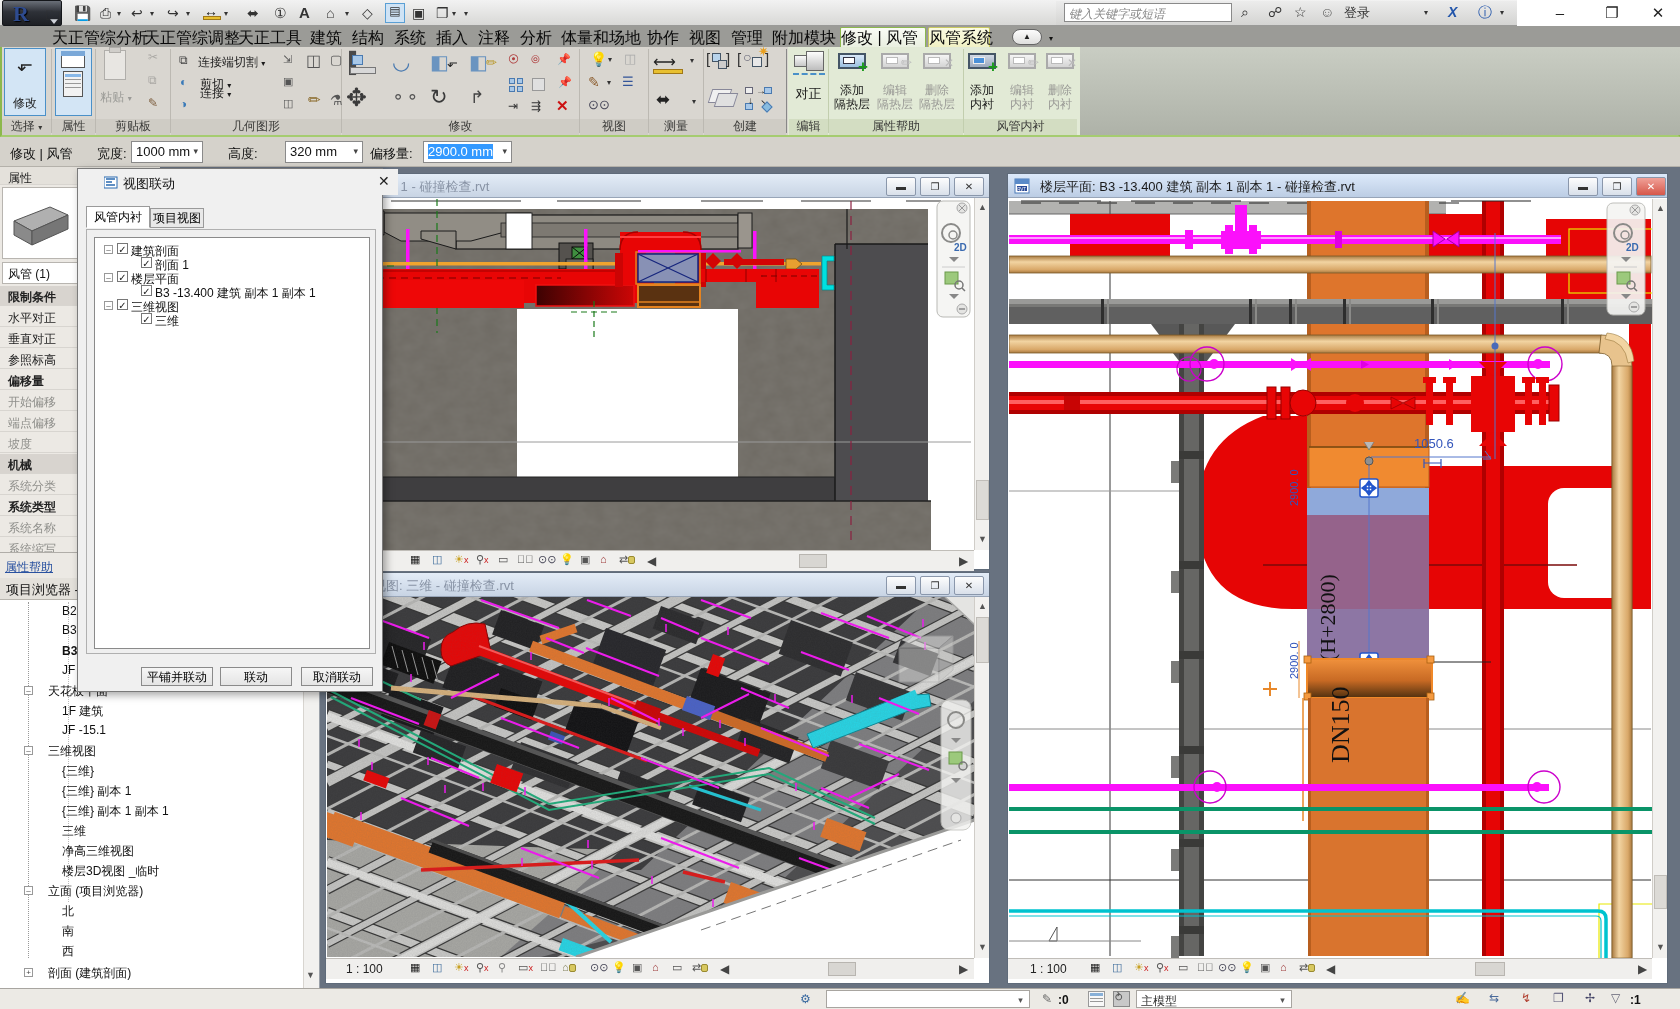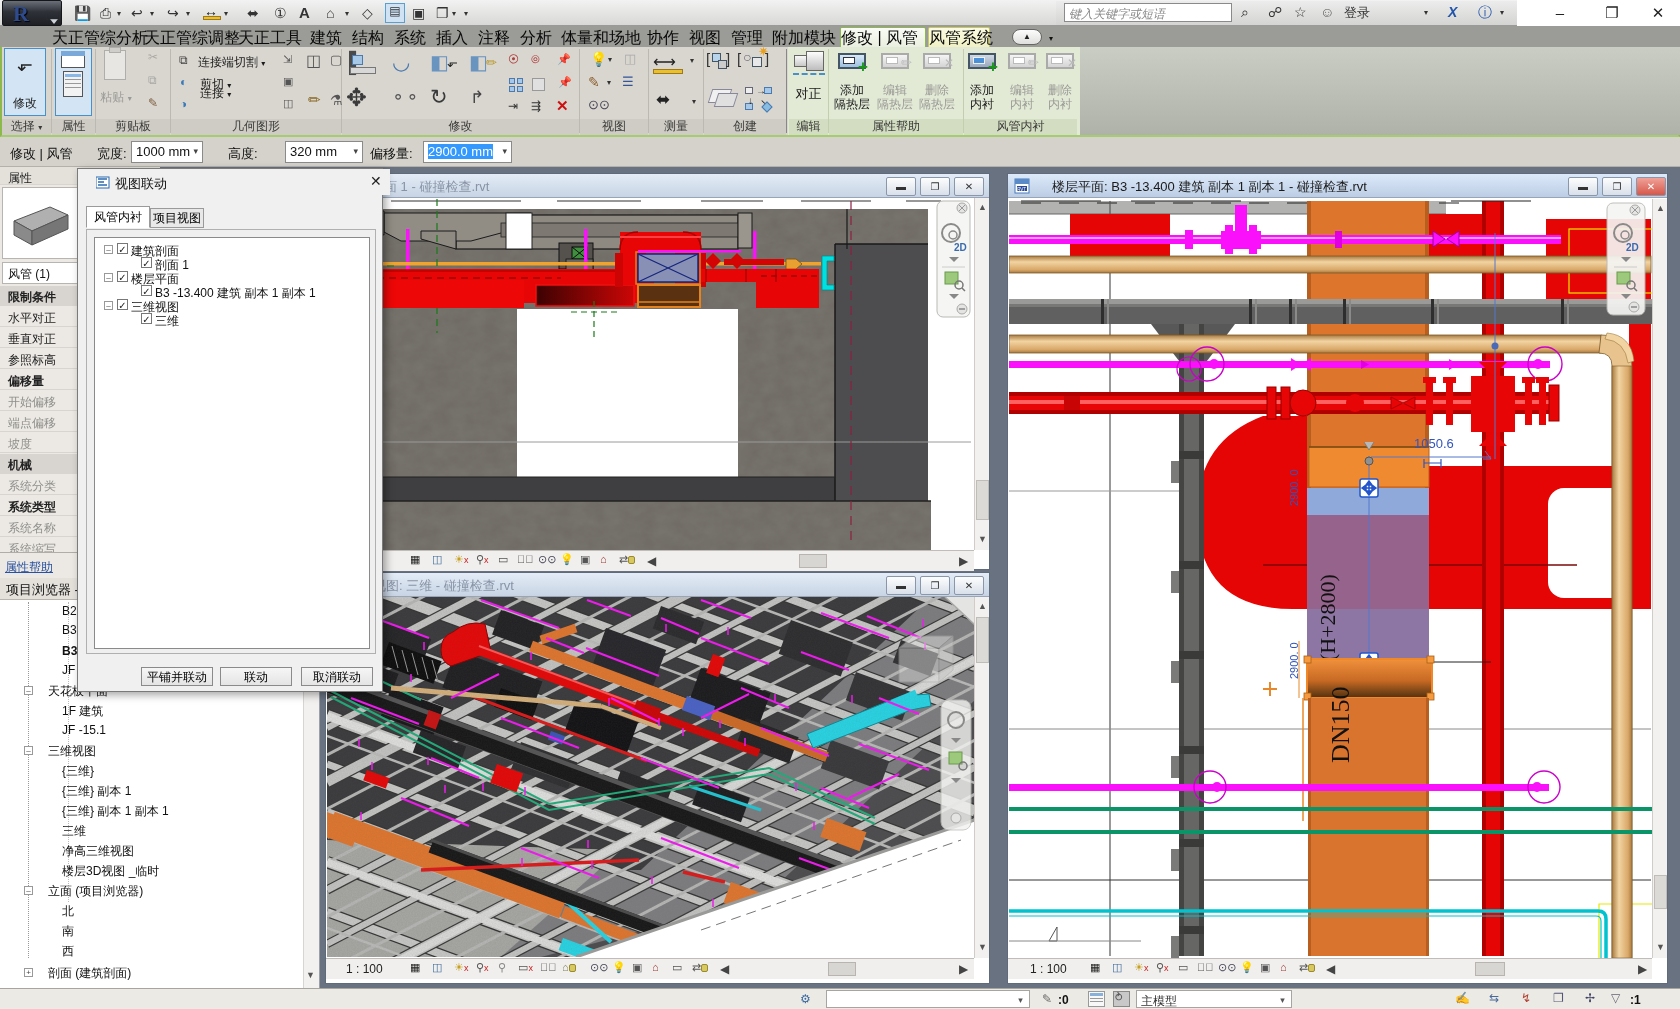--- a/index.html
+++ b/index.html
@@ -51,21 +51,21 @@
 .vp{border:1px solid #5f6b7a;background:#fff;}
 .vptitle{position:absolute;left:0;top:0;width:100%;height:24px;background:linear-gradient(#e3ecf7,#c8d4e4);border-bottom:1px solid #98a5b8;font-size:13px;color:#8893a5;padding:4px 0 0 8px;white-space:nowrap;overflow:hidden;}
 .vptitle.active{color:#1a1a1a;background:linear-gradient(#dce9fa,#bccde4);}
 .mdibtn{position:absolute;top:3px;width:30px;height:19px;background:linear-gradient(#fdfdfd,#d9e0ea);border:1px solid #8a97ab;border-radius:2px;text-align:center;line-height:17px;font-size:10px;color:#333;}
 .mdibtn.close{background:linear-gradient(#f0a198,#d6574a);color:#fff;}
 .vtool{position:absolute;left:0;height:21px;background:#f0efed;border-top:1px solid #c0bdb8;font-size:12px;color:#222;}
 .vscroll{position:absolute;width:15px;background:#f2f1ef;border-left:1px solid #d0cdc8;}
 .sarrow{position:absolute;font-size:9px;color:#555;width:15px;text-align:center;}
 
 #dlg{left:77px;top:168px;width:306px;height:524px;background:#f0f0f0;border:1px solid #7a7a7a;box-shadow:3px 3px 8px rgba(0,0,0,0.35);}
-#dlg .cap{position:absolute;left:8px;top:0;width:100%;height:26px;background:#f0f0f0;font-size:13px;color:#111;text-decoration:underline;}
+#dlg .cap{position:absolute;left:16px;top:0;width:100%;height:26px;background:#f0f0f0;font-size:13px;color:#111;text-decoration:underline;}
 #dlg .tab1{position:absolute;left:8px;top:37px;width:64px;height:22px;background:#fff;border:1px solid #9a9a9a;border-bottom:1px solid #fff;font-size:12px;text-align:center;line-height:21px;z-index:2;}
 #dlg .tab2{position:absolute;left:72px;top:39px;width:54px;height:20px;background:#e8e8e8;border:1px solid #9a9a9a;font-size:12px;text-align:center;line-height:19px;}
 #dlg .page{position:absolute;left:8px;top:60px;width:290px;height:425px;background:#efefef;border:1px solid #b0b0b0;}
 #dlg .lst{position:absolute;left:16px;top:68px;width:276px;height:412px;background:#fff;border:1px solid #8a8a8a;}
 #dlg .btn{position:absolute;top:498px;width:72px;height:19px;background:linear-gradient(#f6f6f6,#e4e4e4);border:1px solid #8a8a8a;font-size:12px;text-align:center;line-height:18px;}
 .chk{position:absolute;width:11px;height:11px;background:#fff;border:1px solid #777;font-size:10px;line-height:11px;color:#222;text-align:center;}
 .expnd{position:absolute;width:9px;height:9px;background:#fff;border:1px solid #999;font-size:8px;line-height:7px;color:#444;text-align:center;}
 
 #statusbar{left:0;top:988px;width:1680px;height:21px;background:#eceae5;border-top:1px solid #a8a5a0;font-size:12px;color:#111;}
 </style>
@@ -785,21 +785,21 @@
       <div class="abs" style="left:1px;top:20px;width:13px;height:46px;background:#dcdad6;border:1px solid #c0bdb8;"></div>
       <div class="sarrow" style="top:345px;">▼</div>
     </div>
   </div>
   <div id="vp3" class="abs vp" style="left:1007px;top:173px;width:661px;height:811px;">
     <div class="vptitle active"><svg style="position:absolute;left:6px;top:4px;" width="16" height="16" viewBox="0 0 16 16">
           <rect x="1" y="1" width="14" height="14" fill="#fff" stroke="#4a7ab8"></rect>
           <rect x="1" y="1" width="14" height="5" fill="#5a8ac8"></rect>
           <rect x="3" y="8" width="10" height="5" fill="#2a4a98"></rect>
           <text x="3.2" y="12.6" font-size="4.5" fill="#fff">RVT</text>
-        </svg><span style="margin-left:36px;">楼层平面: B3 -13.400 建筑 副本 1 副本 1 - 碰撞检查.rvt</span></div>
+        </svg><span style="margin-left:24px;">楼层平面: B3 -13.400 建筑 副本 1 副本 1 - 碰撞检查.rvt</span></div>
     <div class="mdibtn" style="left:560px;">▬</div>
     <div class="mdibtn" style="left:594px;">❐</div>
     <div class="mdibtn close" style="left:628px;">✕</div>
     <svg class="abs" style="left:1px;top:25px;" width="643" height="759" viewBox="1008 198 643 759">
       <defs>
           <clipPath id="vp3clip">
             <rect x="1008" y="198" width="643" height="759"></rect>
           </clipPath>
         </defs>
       <g clip-path="url(#vp3clip)">

